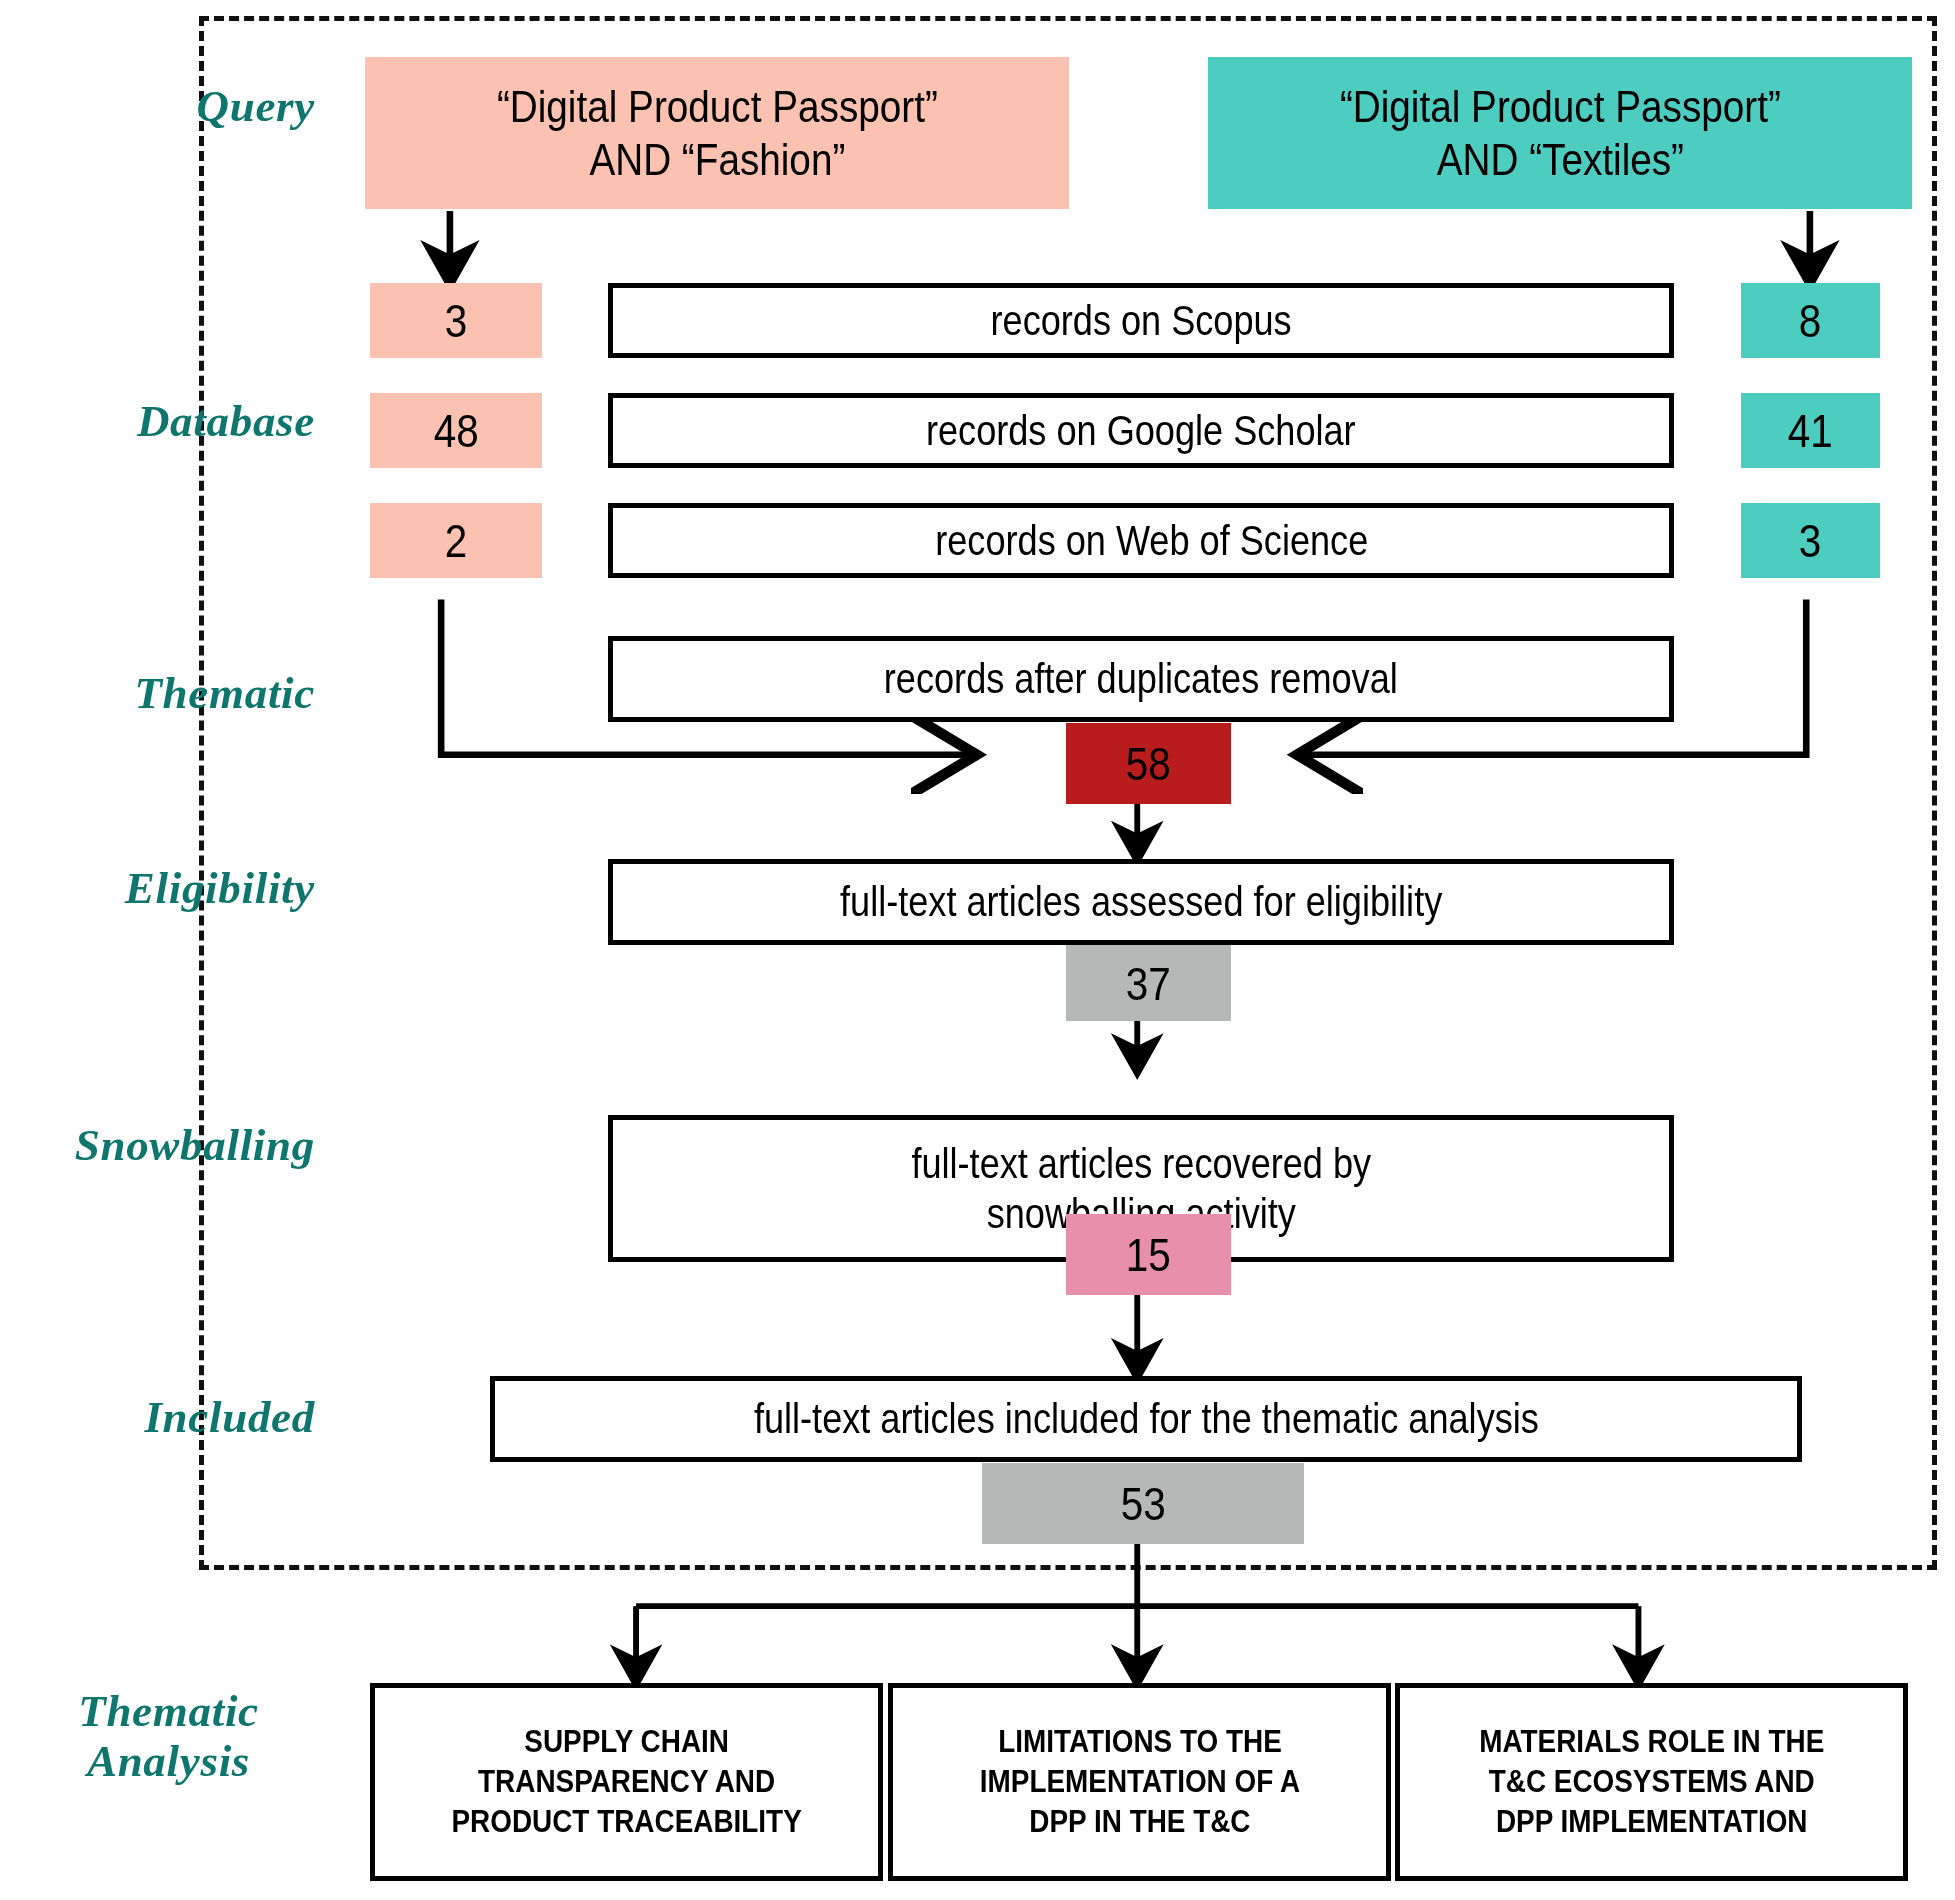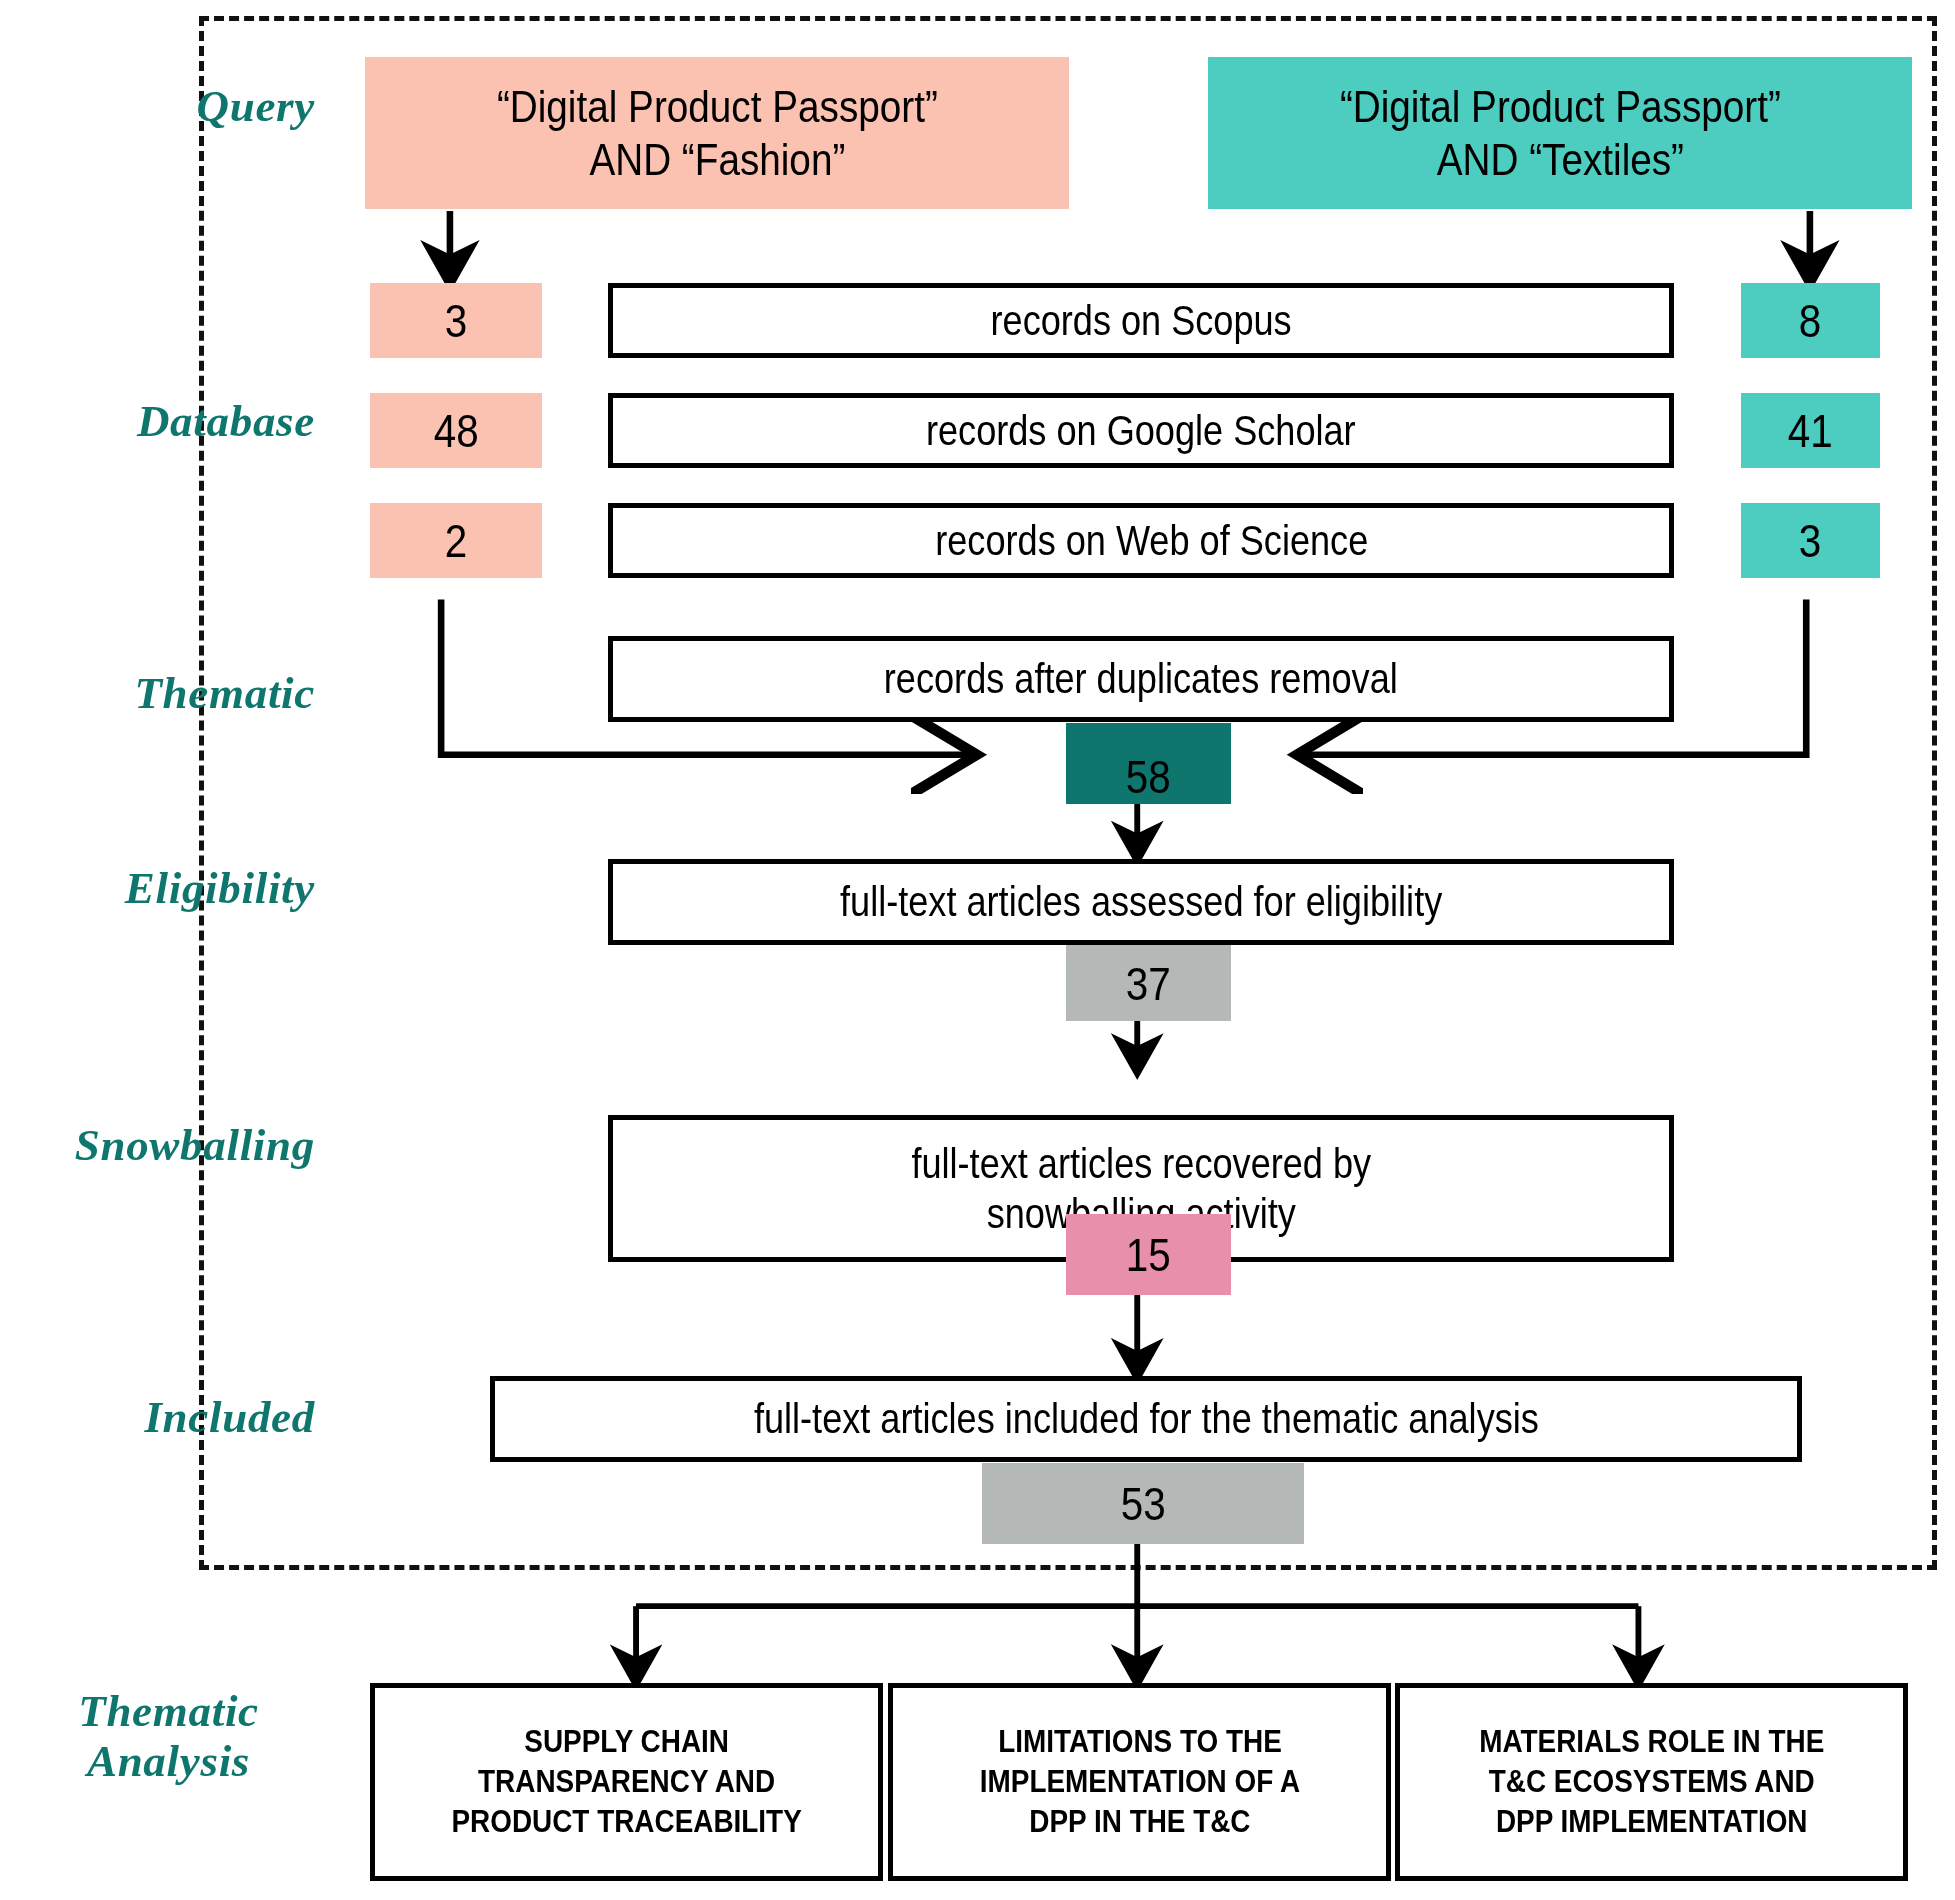--- a/index.html
+++ b/index.html
@@ -161,21 +161,21 @@
   <div class="box outline" style="left:608px;top:503px;width:1066px;height:75px;padding-left:21px;">
     <span class="txt">records on Web of Science</span>
   </div>
   <div class="box fill" style="left:1741px;top:503px;width:139px;height:75px;background:#4DCCC0;">
     <span class="num">3</span>
   </div>
 
   <div class="box outline" style="left:608px;top:636px;width:1066px;height:86px;">
     <span class="txt">records after duplicates removal</span>
   </div>
-  <div class="box fill" style="left:1066px;top:723px;width:165px;height:81px;background:#0f766e;align-items:flex-end;">
+  <div class="box fill" style="left:1066px;top:723px;width:165px;height:81px;background:#b91c1c;">
     <span class="num">58</span>
   </div>
 
   <div class="box outline" style="left:608px;top:859px;width:1066px;height:86px;">
     <span class="txt">full-text articles assessed for eligibility</span>
   </div>
   <div class="box fill" style="left:1066px;top:945px;width:165px;height:76px;background:#B4B8B7;">
     <span class="num">37</span>
   </div>
 

